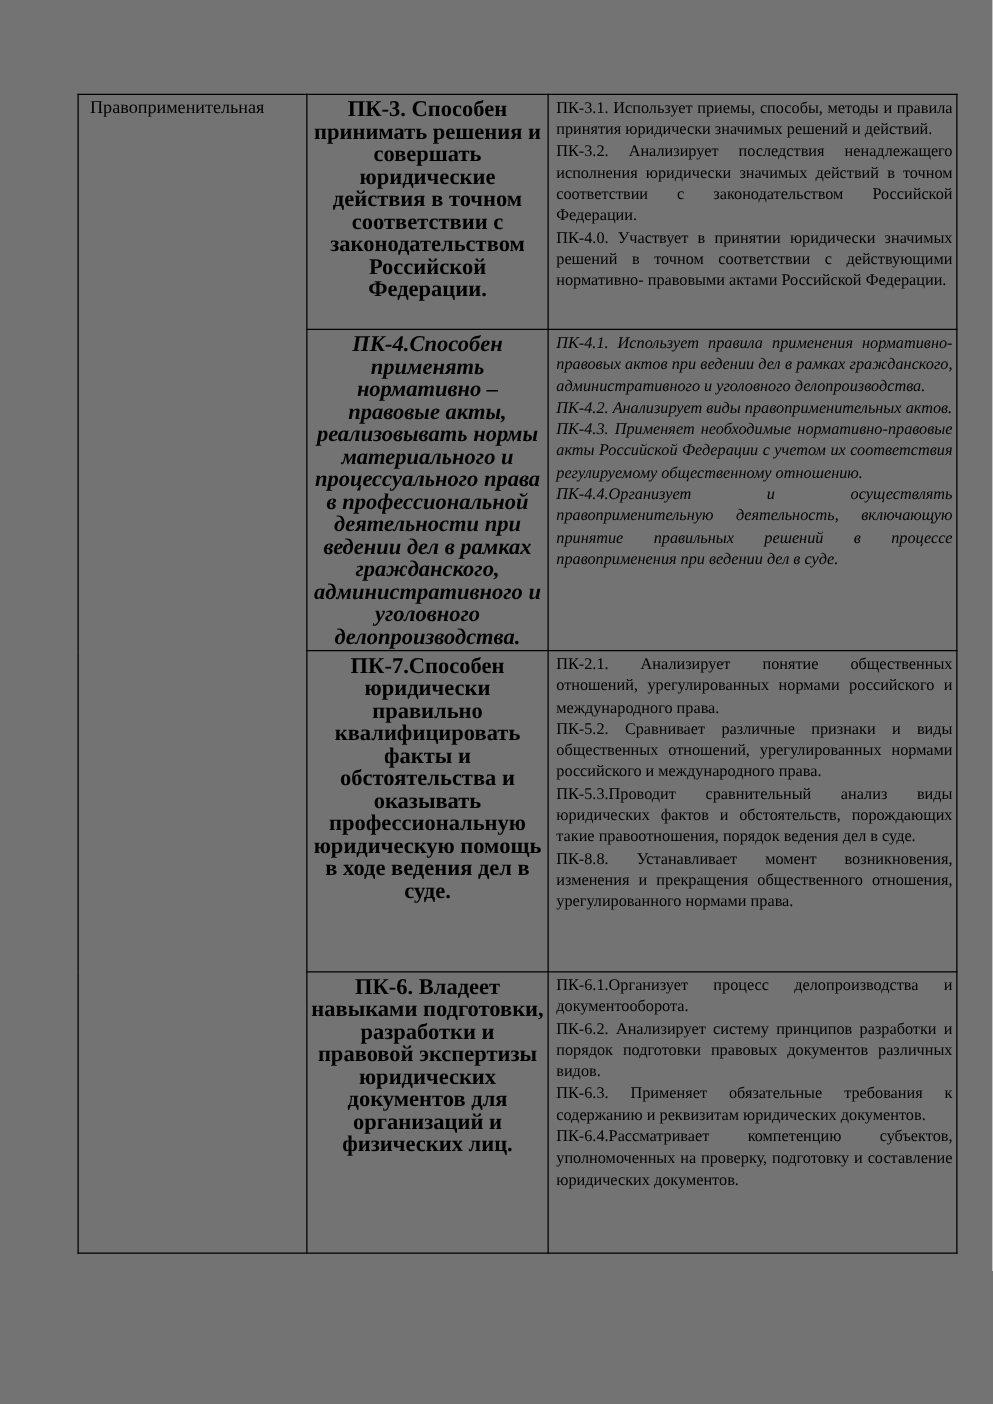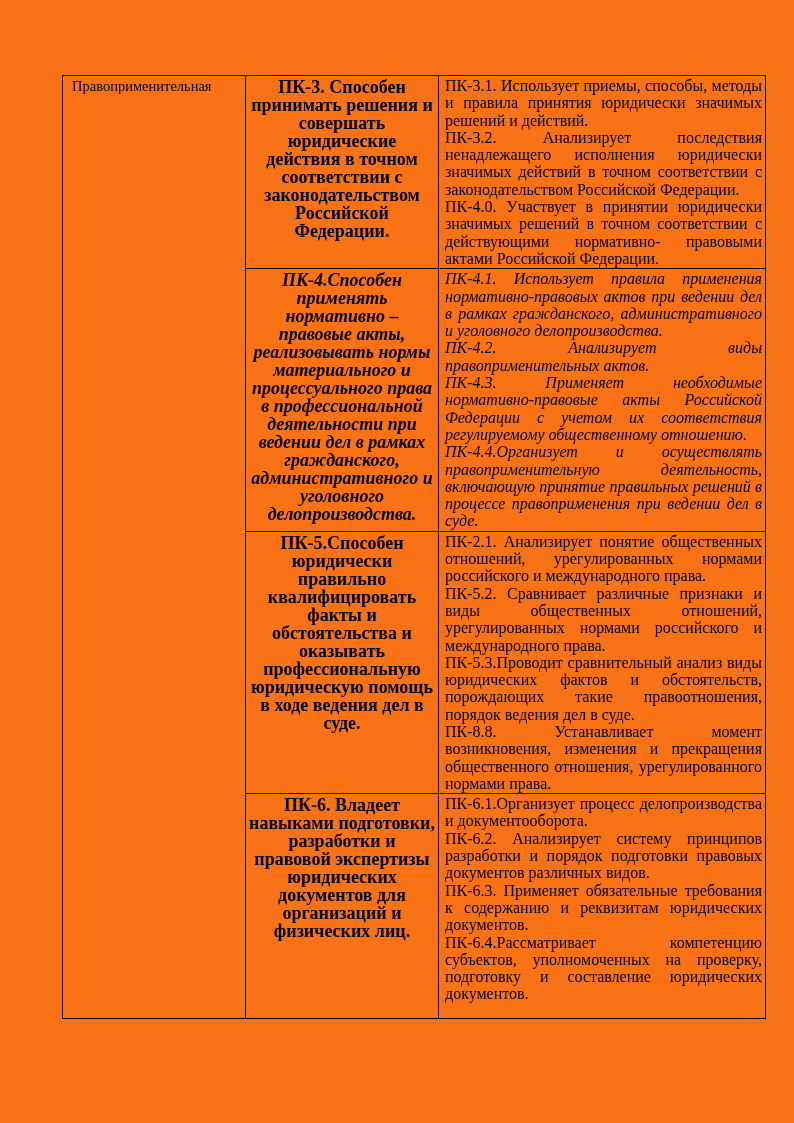--- a/index.html
+++ b/index.html
@@ -4,21 +4,21 @@
 <style>
   html, body {
     margin: 0;
     padding: 0;
     background: #ffffff;
   }
   .page {
     position: relative;
     width: 794px;
     height: 1123px;
-    background: #f97316;
+    background: #737373;
     color: #000000;
     font-family: "Liberation Serif", serif;
     overflow: hidden;
   }
   table.comp-table {
     position: absolute;
     left: 62px;
     top: 75px;
     width: 703px;
     border-collapse: collapse;
@@ -46,21 +46,21 @@
   }
   .cell-comp {
     padding: 2px 3px;
     font-size: 18px;
     line-height: 18px;
     font-weight: bold;
     text-align: center;
   }
   .cell-ind {
     padding: 1px 3px 1px 6px;
-    font-size: 16px;
+    font-size: 13px;
     line-height: 17.3px;
     text-align: justify;
   }
   .cell-ind p {
     margin: 0;
     padding: 0;
   }
 </style>
 </head>
 <body>
@@ -92,21 +92,21 @@
         </td>
         <td class="cell-ind">
           <p>ПК-4.1. Использует правила применения нормативно-правовых актов при ведении дел в рамках гражданского, административного и уголовного делопроизводства.</p>
           <p>ПК-4.2. Анализирует виды правоприменительных актов.</p>
           <p>ПК-4.3. Применяет необходимые нормативно-правовые акты Российской Федерации с учетом их соответствия регулируемому общественному отношению.</p>
           <p>ПК-4.4.Организует и осуществлять правоприменительную деятельность, включающую принятие правильных решений в процессе правоприменения при ведении дел в суде.</p>
         </td>
       </tr>
       <tr class="row-pk5">
         <td class="cell-comp">
-          <div>ПК-5.Способен юридически правильно квалифицировать факты и обстоятельства и оказывать профессиональную юридическую помощь в ходе ведения дел в суде.</div>
+          <div>ПК-7.Способен юридически правильно квалифицировать факты и обстоятельства и оказывать профессиональную юридическую помощь в ходе ведения дел в суде.</div>
         </td>
         <td class="cell-ind">
           <p>ПК-2.1. Анализирует понятие общественных отношений, урегулированных нормами российского и международного права.</p>
           <p>ПК-5.2. Сравнивает различные признаки и виды общественных отношений, урегулированных нормами российского и международного права.</p>
           <p>ПК-5.3.Проводит сравнительный анализ виды юридических фактов и обстоятельств, порождающих такие правоотношения, порядок ведения дел в суде.</p>
           <p>ПК-8.8. Устанавливает момент возникновения, изменения и прекращения общественного отношения, урегулированного нормами права.</p>
         </td>
       </tr>
       <tr class="row-pk6">
         <td class="cell-comp">

